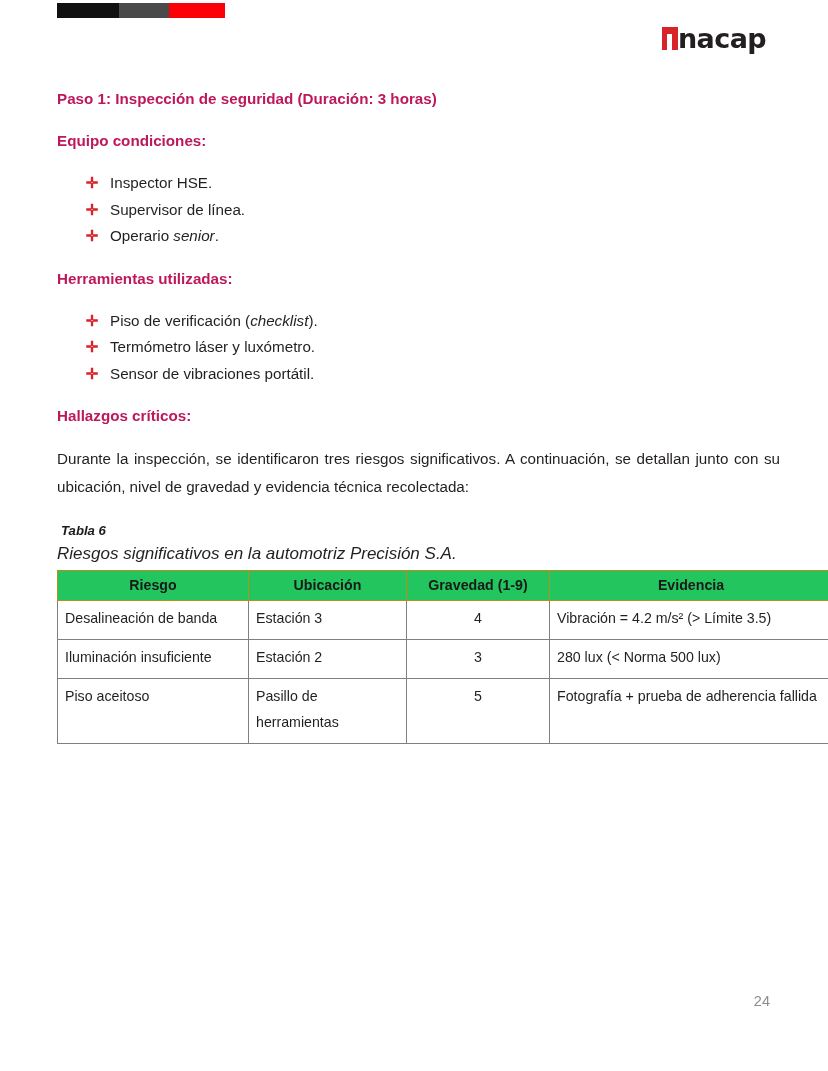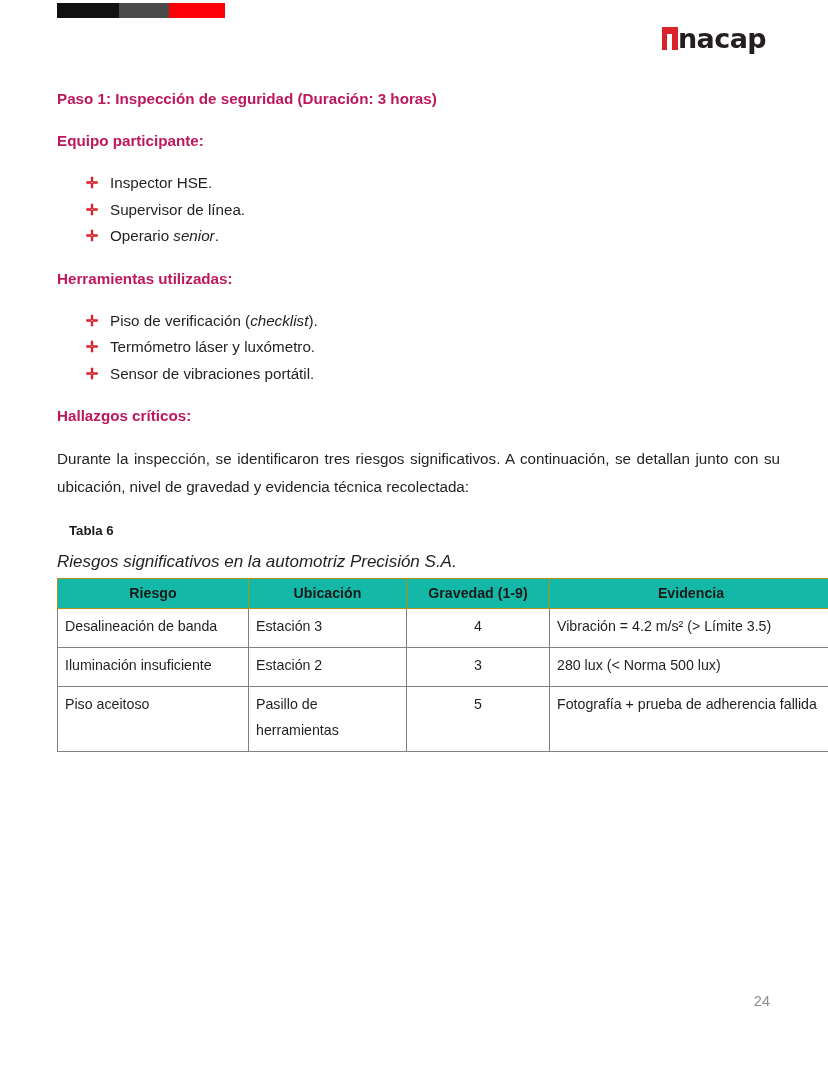--- a/index.html
+++ b/index.html
@@ -119,22 +119,23 @@
     line-height: 26.5px;
   }
   .ital { font-style: italic; }
 
   
   .table-block { margin-top: 20px; }
   .table-number {
     font-size: 13.2px;
     font-weight: bold;
     line-height: 19px;
-    margin: 12px;
+    margin: 4px;
     color: #1a1a1a;
+    font-style: italic;
   }
   .table-caption {
     font-size: 17px;
     font-style: italic;
     line-height: 19px;
     margin: 0 0 7px 0;
     color: #231f20;
   }
 
   table.data-table {
@@ -144,21 +145,21 @@
   }
   table.data-table th,
   table.data-table td {
     border: 1px solid #808080;
     vertical-align: top;
     font-size: 14.2px;
     line-height: 26px;
     padding: 4px 7px 8px 7px;
   }
   table.data-table thead th {
-    background: #14b8a6;
+    background: #22c55e;
     border-color: #b3921a;
     color: #1a1a1a;
     font-weight: bold;
     text-align: center;
     padding: 3px 6px 4px 6px;
     line-height: 22px;
   }
   td.center { text-align: center; }
   .col-1 { width: 178px; }
   .col-2 { width: 145px; }
@@ -192,21 +193,21 @@
   </div>
 
 </div>
 
 <div class="content">
 
 
   <h3 class="section-head">Paso 1: Inspección de seguridad (Duración: 3 horas)</h3>
 
 
-  <h3 class="section-head">Equipo participante:</h3>
+  <h3 class="section-head">Equipo condiciones:</h3>
 
   <ul class="bullets">
     <li>
       <span class="bullet-mark">✛</span>
       <span>Inspector HSE.</span>
     </li>
     <li>
       <span class="bullet-mark">✛</span>
       <span>Supervisor de línea.</span>
     </li>

